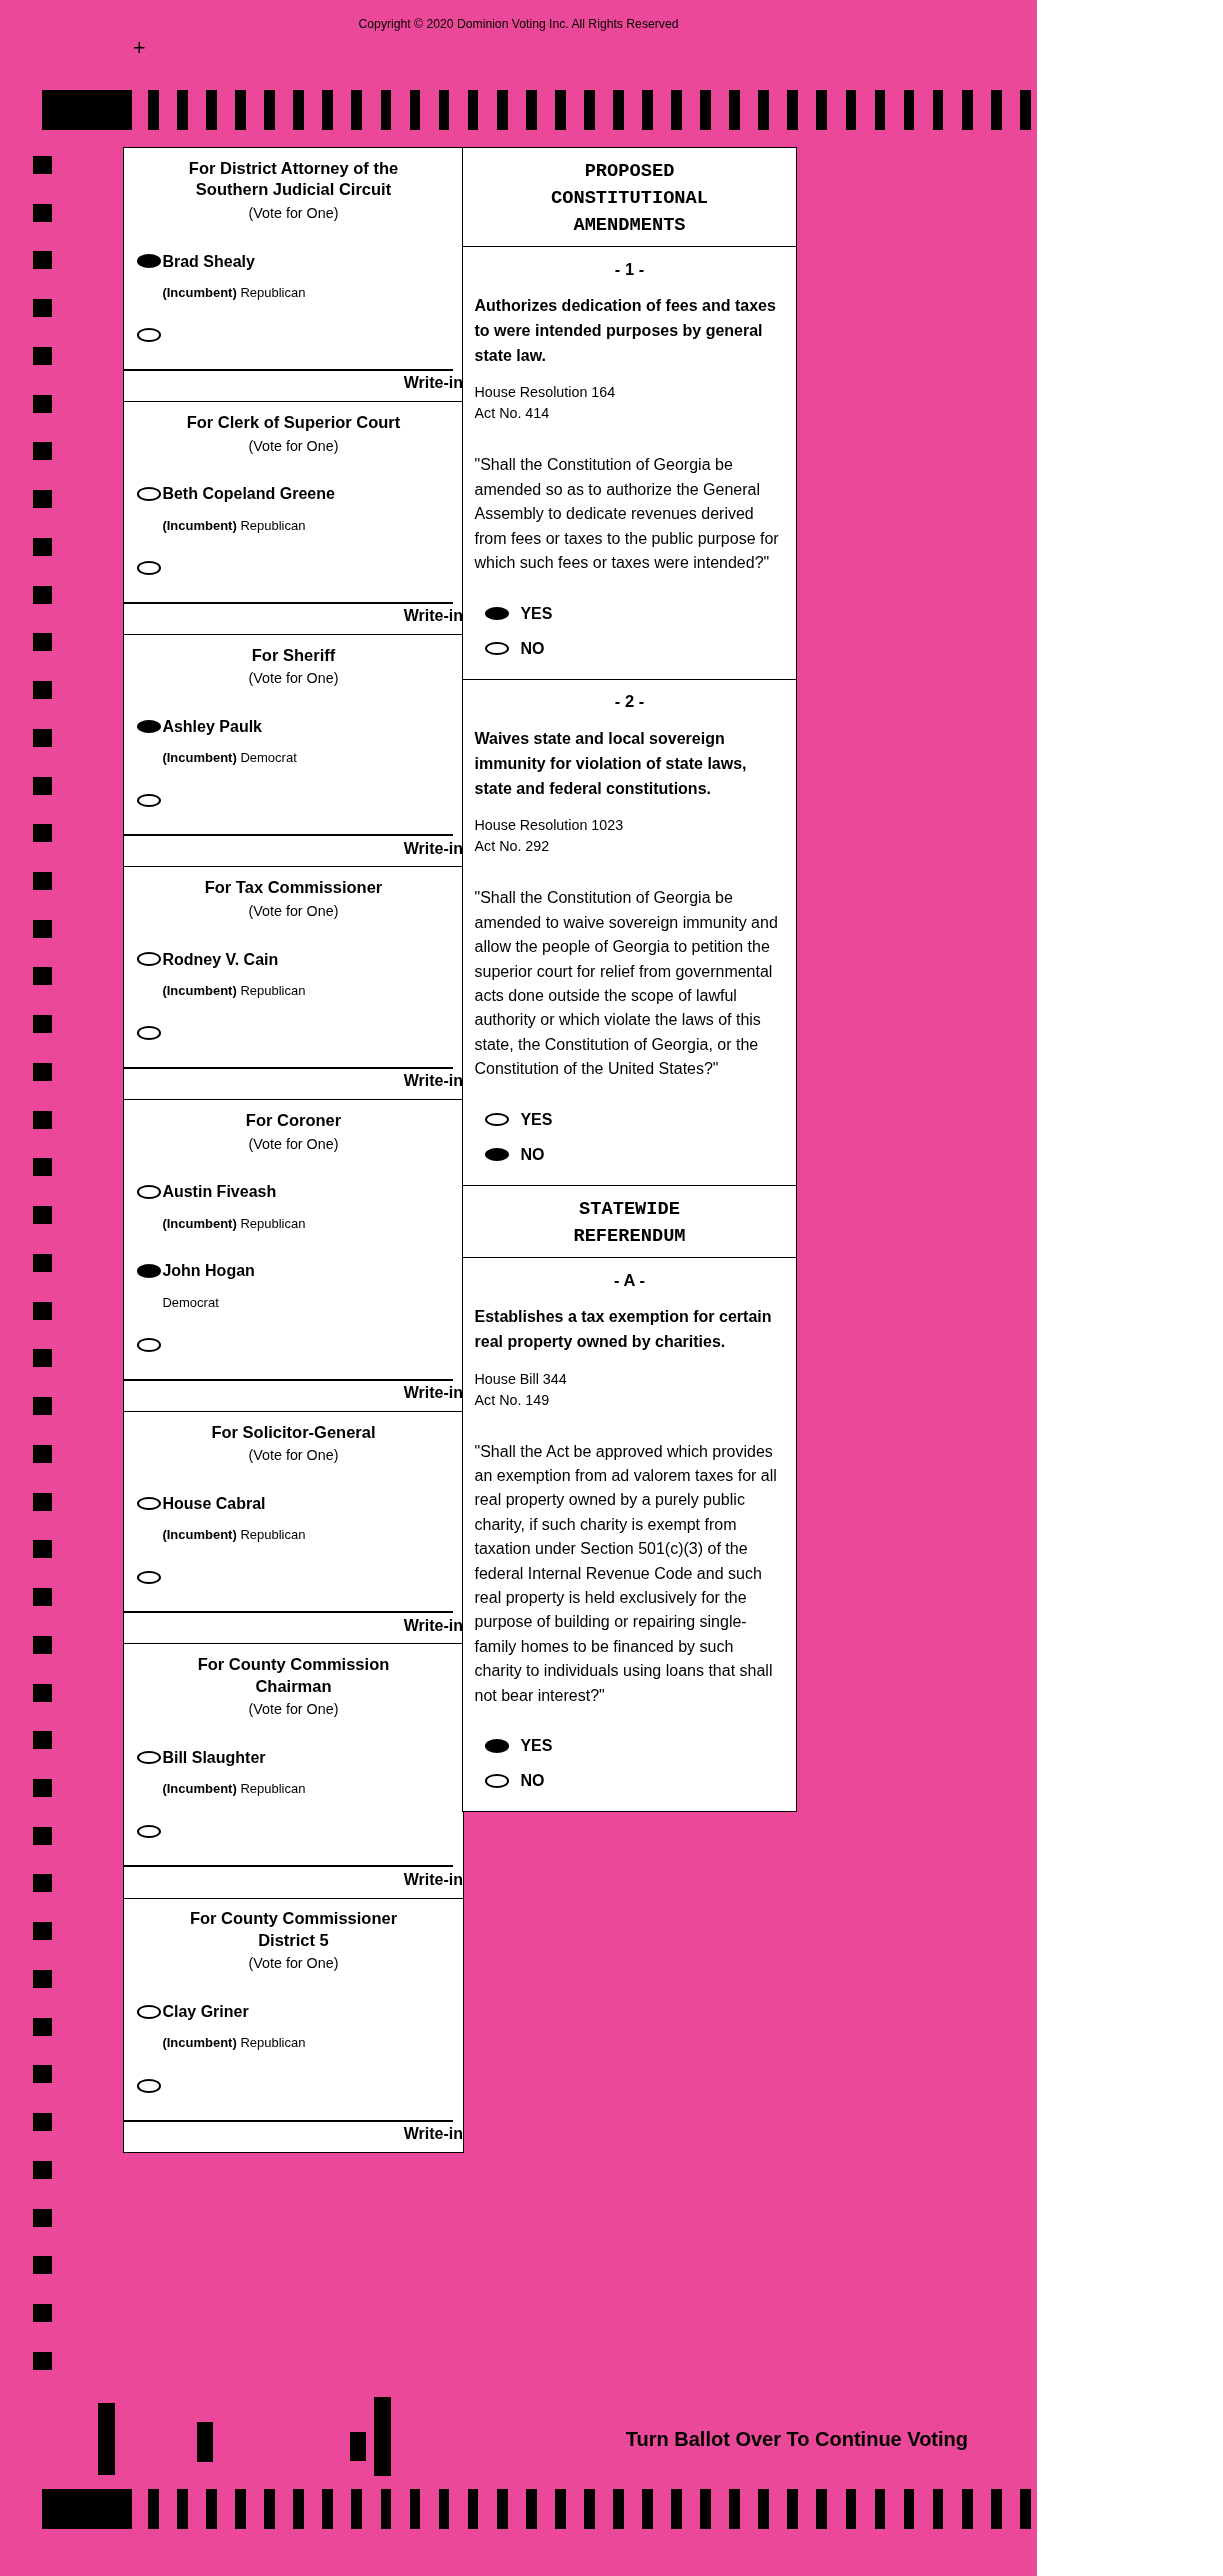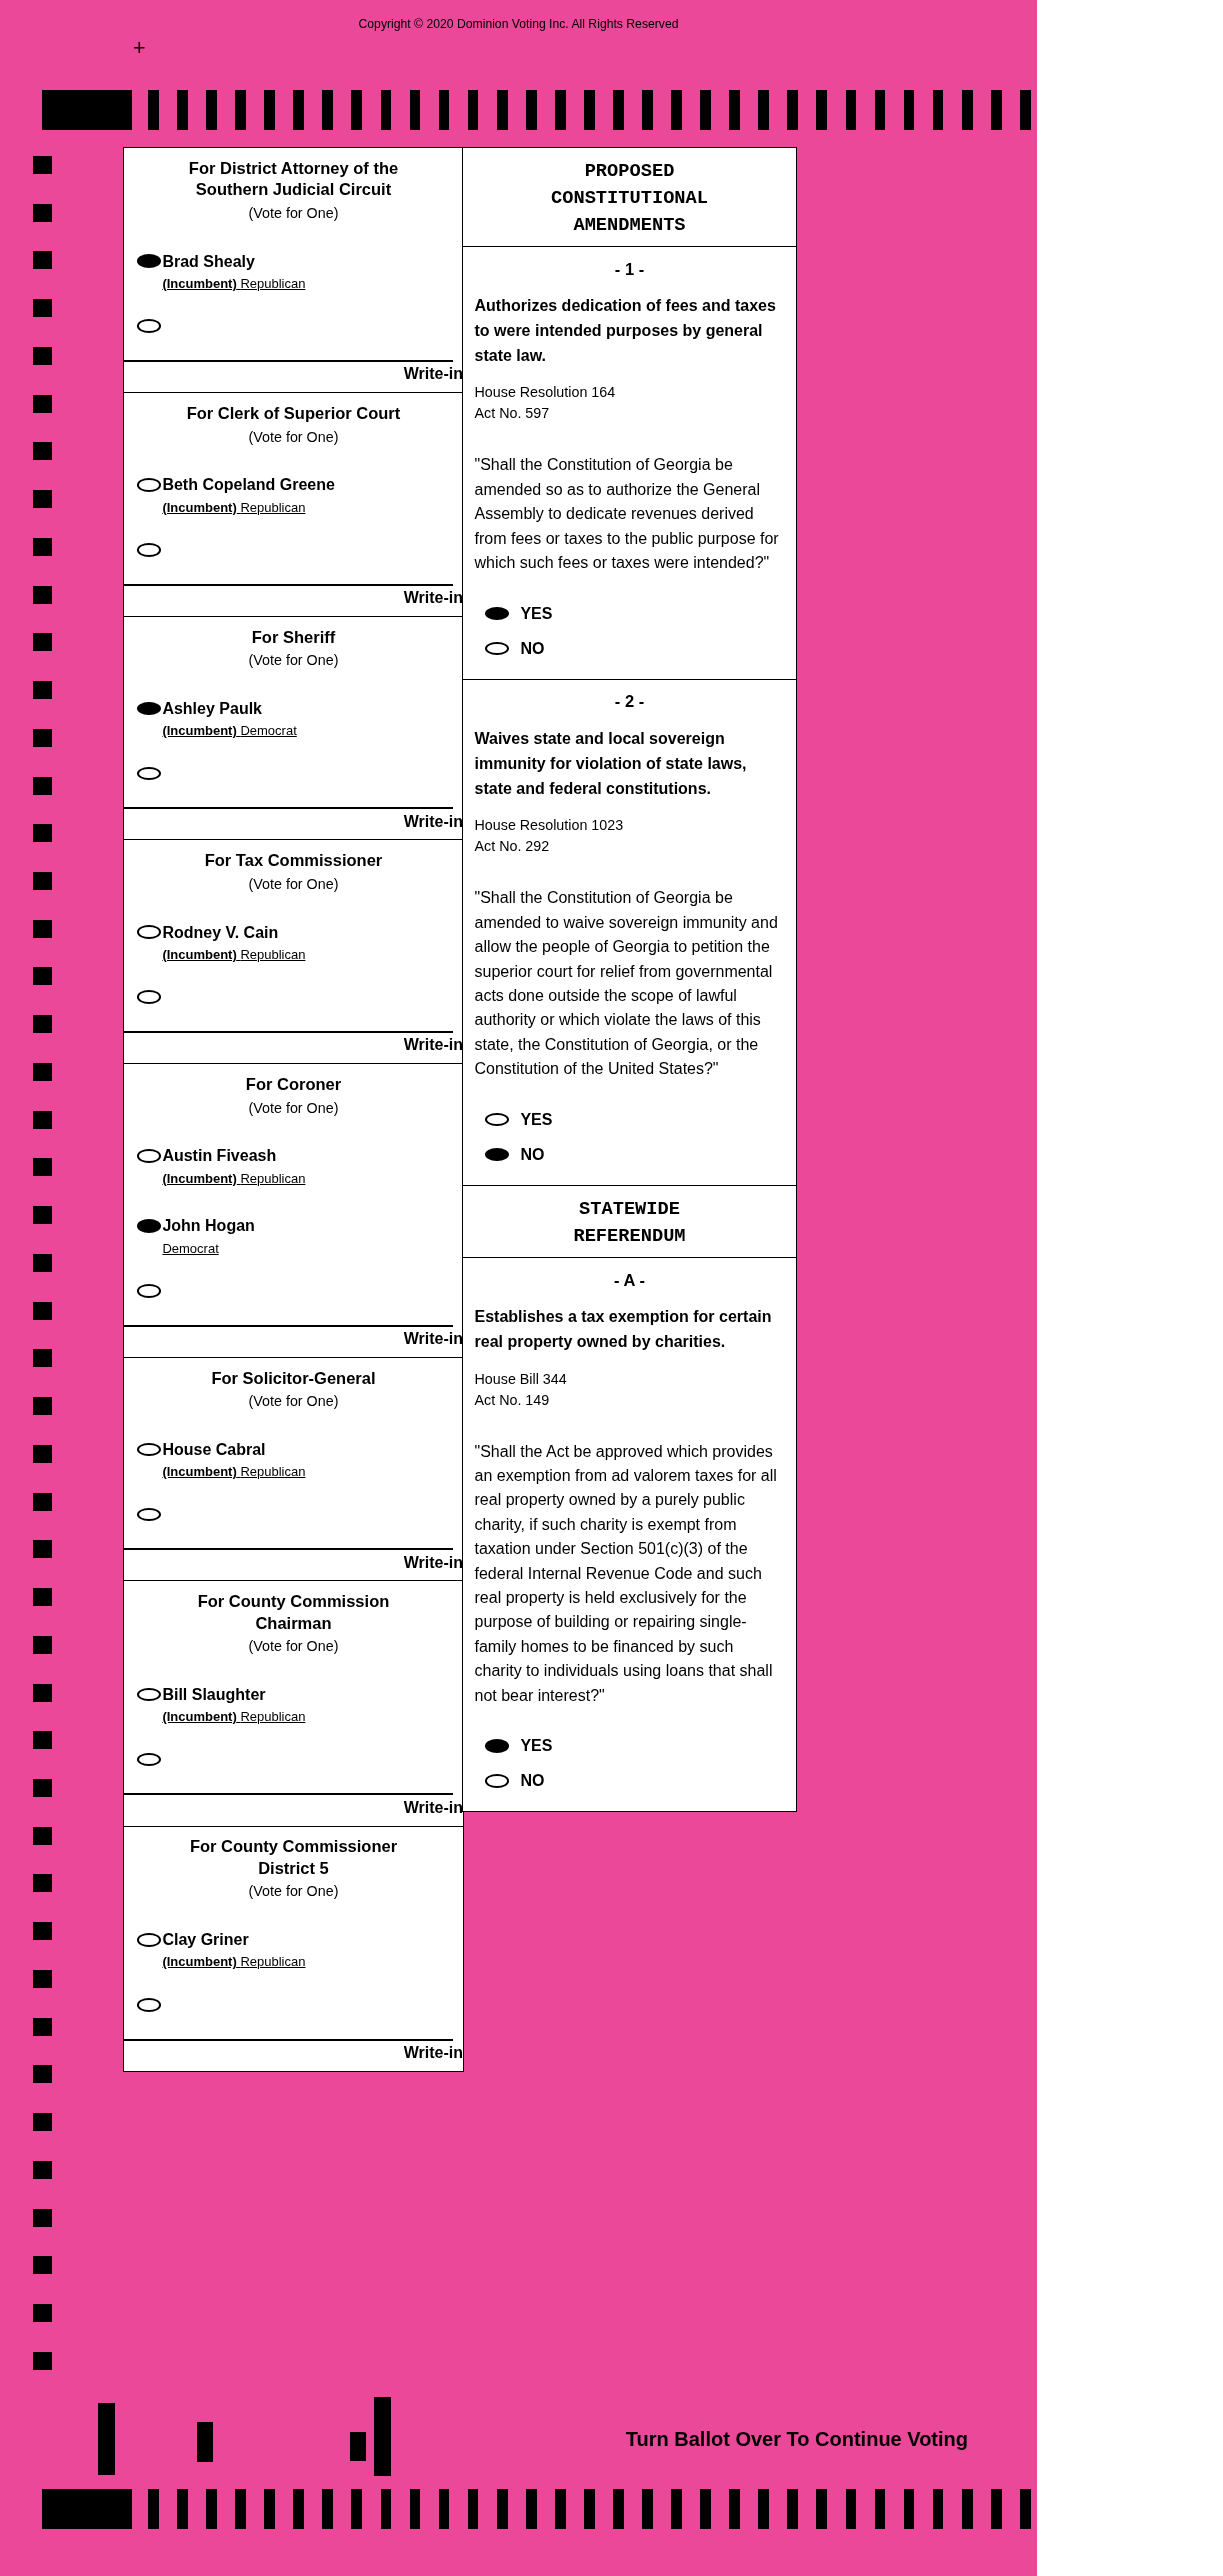--- a/index.html
+++ b/index.html
@@ -29,21 +29,21 @@
   .col-left  { left:123px; width:341px; }
   .col-right { left:462px; width:335px; }
 
   
   .contest { border-bottom:1.4px solid #000; padding:8.6px 0 7.2px; }
   .contest:last-child { border-bottom:none; }
   .contest-title { font-size:16.5px; line-height:21.5px; font-weight:bold; text-align:center; white-space:pre-line; padding:1.4px 17px 0; }
   .vote-for { font-size:14.3px; line-height:18.7px; text-align:center; margin-top:2.9px; }
   .candidate { display:flex; gap:1px; align-items:flex-start; margin:29px 0 0 13px; }
   .cand-name { font-size:16px; line-height:19.4px; font-weight:bold; }
-  .cand-detail { font-size:13px; line-height:16.5px; margin-top:5px;text-decoration:underline; }
+  .cand-detail { font-size:13px; line-height:16.5px; margin-top:14px; }
   .cand-qual { font-weight:bold; }
   .oval { display:inline-block; width:24.4px; height:13.6px; border:2.2px solid #000; border-radius:50%; background:#fff; flex:none; }
   .oval.filled { background:#000; }
   .candidate .oval { margin-top:2.9px; }
   .writein-choice { margin:27px 0 0 13px; height:13.6px; }
   .writein-line { border-top:2.2px solid #000; margin:27px 10px 0 0; }
   .writein-label { font-size:16px; line-height:21.5px; font-weight:bold; margin:1.4px 0 0 33px;text-align:right; }
 
   
   .col-header { font-size:18.7px; line-height:27px; font-weight:bold; text-align:center; white-space:pre-line; padding:10px 7.2px 7.2px; border-bottom:1.4px solid #000;font-family:Liberation Mono, monospace; }
@@ -407,21 +407,21 @@
   </section>
     </div>
   <div class="col col-right">
       <div class="col-header">PROPOSED
 CONSTITUTIONAL
 AMENDMENTS</div>
       <section class="measure">
     <div class="measure-number">- 1 -</div>
     <div class="measure-summary">Authorizes dedication of fees and taxes to were intended purposes by general state law.</div>
     <div class="measure-ref r1">House Resolution 164</div>
-    <div class="measure-ref r2">Act No. 597</div>
+    <div class="measure-ref r2">Act No. 414</div>
     <div class="measure-question">"Shall the Constitution of Georgia be amended so as to authorize the General Assembly to dedicate revenues derived from fees or taxes to the public purpose for which such fees or taxes were intended?"</div>
     <div class="choice-row first">
       <span class="oval filled"></span>
       <span class="choice-label">YES</span>
     </div>
     <div class="choice-row">
       <span class="oval"></span>
       <span class="choice-label">NO</span>
     </div>
   </section>

